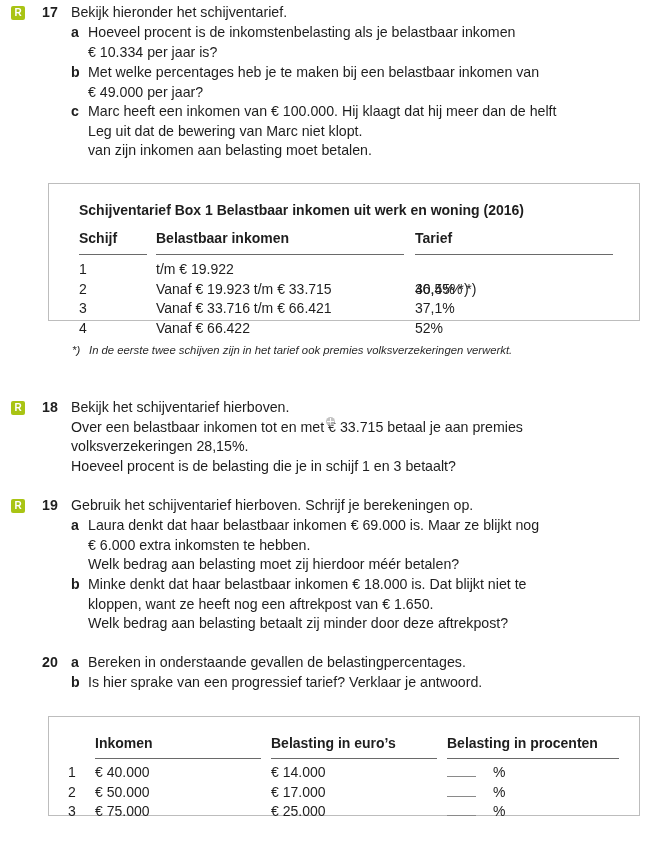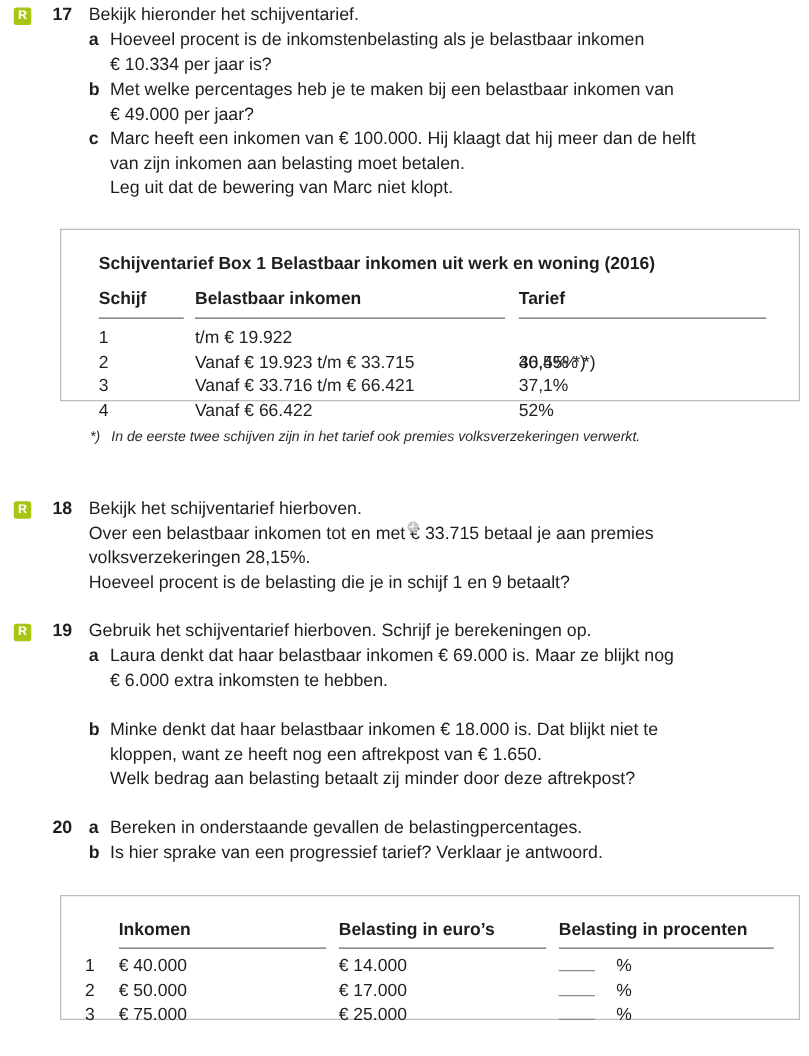--- a/index.html
+++ b/index.html
@@ -79,22 +79,22 @@
     <span class="letter">b</span>
     <span class="text">
       <span class="line">Met welke percentages heb je te maken bij een belastbaar inkomen van</span>
       <span class="line">€ 49.000 per jaar?</span>
     </span>
   </div>
   <div class="sub" style="top:99px;">
     <span class="letter">c</span>
     <span class="text">
       <span class="line">Marc heeft een inkomen van € 100.000. Hij klaagt dat hij meer dan de helft</span>
+      <span class="line">Leg uit dat de bewering van Marc niet klopt.</span>
       <span class="line">van zijn inkomen aan belasting moet betalen.</span>
-      <span class="line">Leg uit dat de bewering van Marc niet klopt.</span>
     </span>
   </div>
 </div>
 
 <div class="box" style="top:183px; height:138px;">
   <div class="box-title">Schijventarief Box 1 Belastbaar inkomen uit werk en woning (2016)</div>
 
   <div class="th" style="left:30px; top:45px;">Schijf</div>
   <div class="th" style="left:107px; top:45px;">Belastbaar inkomen</div>
   <div class="th" style="left:366px; top:45px;">Tarief</div>
@@ -128,35 +128,36 @@
   </div>
 </div>
 
 <div class="exercise" style="top:398px;">
   <div class="badge" style="top:3px;">R</div>
   <div class="num" style="top:0;">18</div>
   <div class="stem" style="top:0;">
     <span class="line">Bekijk het schijventarief hierboven.</span>
     <span class="line">Over een belastbaar inkomen tot en met € 33.715 betaal je aan premies</span>
     <span class="line">volksverzekeringen 28,15%.</span>
-    <span class="line">Hoeveel procent is de belasting die je in schijf 1 en 9 betaalt?</span>
+    <span class="line">Hoeveel procent is de belasting die je in schijf 1 en 3 betaalt?</span>
   </div>
 </div>
 <div class="cursor-icon"></div>
 
 <div class="exercise" style="top:496px;">
   <div class="badge" style="top:3px;">R</div>
   <div class="num" style="top:0;">19</div>
   <div class="stem" style="top:0;">Gebruik het schijventarief hierboven. Schrijf je berekeningen op.</div>
 
   <div class="sub" style="top:20px;">
     <span class="letter">a</span>
     <span class="text">
       <span class="line">Laura denkt dat haar belastbaar inkomen € 69.000 is. Maar ze blijkt nog</span>
       <span class="line">€ 6.000 extra inkomsten te hebben.</span>
+      <span class="line">Welk bedrag aan belasting moet zij hierdoor méér betalen?</span>
     </span>
   </div>
   <div class="sub" style="top:79px;">
     <span class="letter">b</span>
     <span class="text">
       <span class="line">Minke denkt dat haar belastbaar inkomen € 18.000 is. Dat blijkt niet te</span>
       <span class="line">kloppen, want ze heeft nog een aftrekpost van € 1.650.</span>
       <span class="line">Welk bedrag aan belasting betaalt zij minder door deze aftrekpost?</span>
     </span>
   </div>

